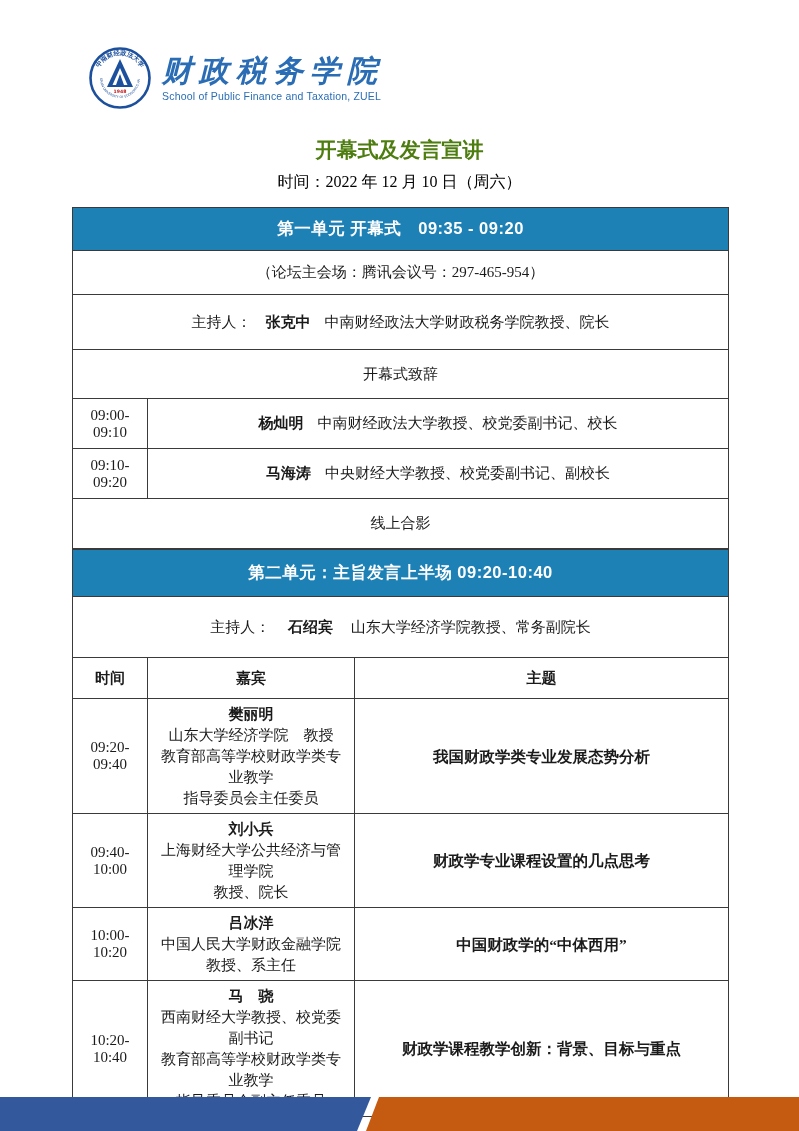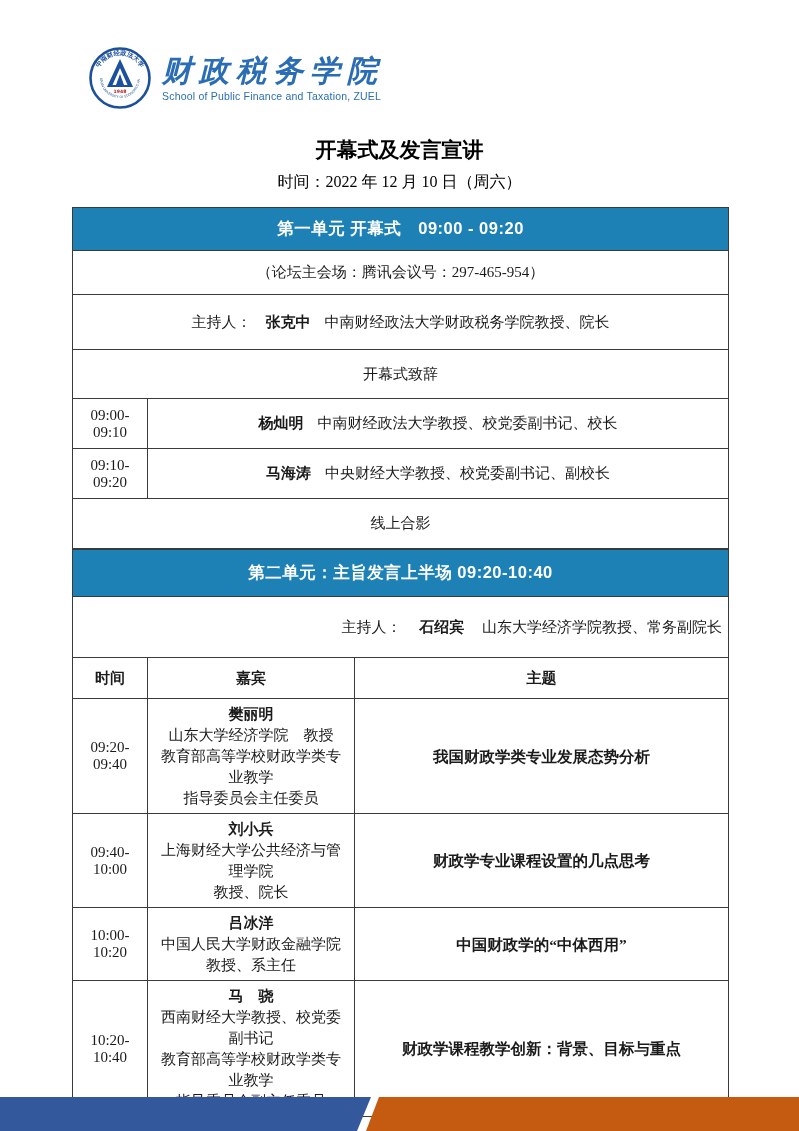--- a/index.html
+++ b/index.html
@@ -21,21 +21,21 @@
   }
   .logo-en {
     font-family:Liberation Sans, sans-serif;
     font-size:10.5px; color:#2a6db5; margin-top:3px; letter-spacing:0.2px;
   }
 
   
   .doc-title {
     position:absolute; top:136px; left:0; right:0; text-align:center;
     font-family:"Liberation Sans","DejaVu Sans",sans-serif;
-    font-weight:bold; font-size:21px; color:#000000;
+    font-weight:bold; font-size:21px; color:#4d7c0f;
   }
   .doc-date {
     position:absolute; top:172px; left:0; right:0; text-align:center;
     font-size:16px; color:#000;
   }
 
   
   .agenda {
     position:absolute; top:207px; left:72px; width:657px;
     border:1px solid #3a3a3a; border-top:none;
@@ -56,21 +56,21 @@
     display:flex; align-items:center; justify-content:center;
     text-align:center; padding:4px 6px;
   }
   .full { flex:1; }
   .c-time { width:75px; border-right:1px solid #3a3a3a; flex:none; }
   .c-guest { width:207px; border-right:1px solid #3a3a3a; flex:none; flex-direction:column; }
   .c-topic { flex:1; }
   .name { font-weight:bold; }
   .gap-r { margin-right:14px; }
   .host-line .name { margin:0 14px 0 14px; }
-  .twolines { flex-direction:column; line-height:22px;align-items:flex-end; }
+  .twolines { flex-direction:column; line-height:22px; }
   .prelines { white-space:pre-line; line-height:21px; }
   .guest-name { font-weight:bold; line-height:22px; }
   .col-head { font-weight:bold; }
   .topic-text { font-weight:bold; font-size:15.5px; line-height:21px; }
   .time-text { font-size:15px; }
 
   
   .footer { position:absolute; left:0; bottom:0; width:799px; height:34px; }
   .band-blue {
     position:absolute; left:0; top:0; width:799px; height:34px;
@@ -111,21 +111,21 @@
       <div class="logo-en">School of Public Finance and Taxation, ZUEL</div>
     </div>
   </div>
 
   <div class="doc-title">开幕式及发言宣讲</div>
   <div class="doc-date">时间：2022 年 12 月 10 日（周六）</div>
 
   <div class="agenda">
 
     <div class="row bar h44">
-      <span>第一单元 开幕式　09:00 - 09:20</span>
+      <span>第一单元 开幕式　09:35 - 09:20</span>
     </div>
 
     <div class="row h44">
       <div class="cell full">（论坛主会场：腾讯会议号：297-465-954）</div>
     </div>
 
     <div class="row h55">
       <div class="cell full host-line">
         <span>主持人：</span>
         <span class="name">张克中</span>

